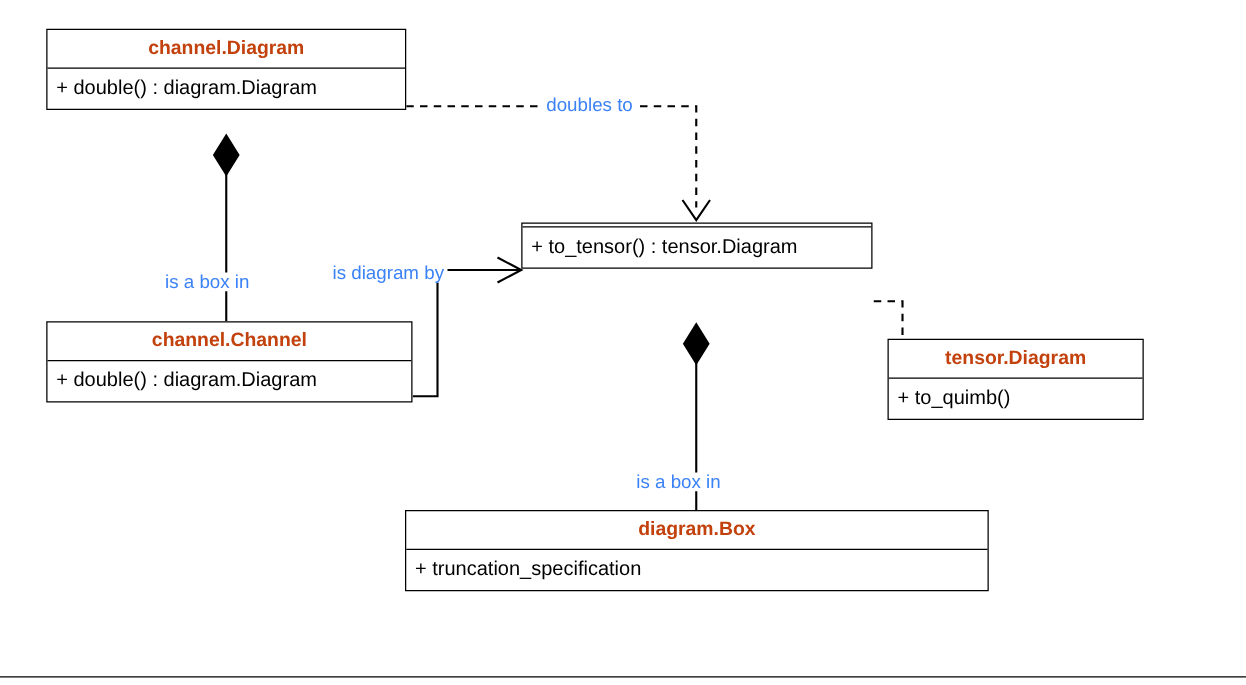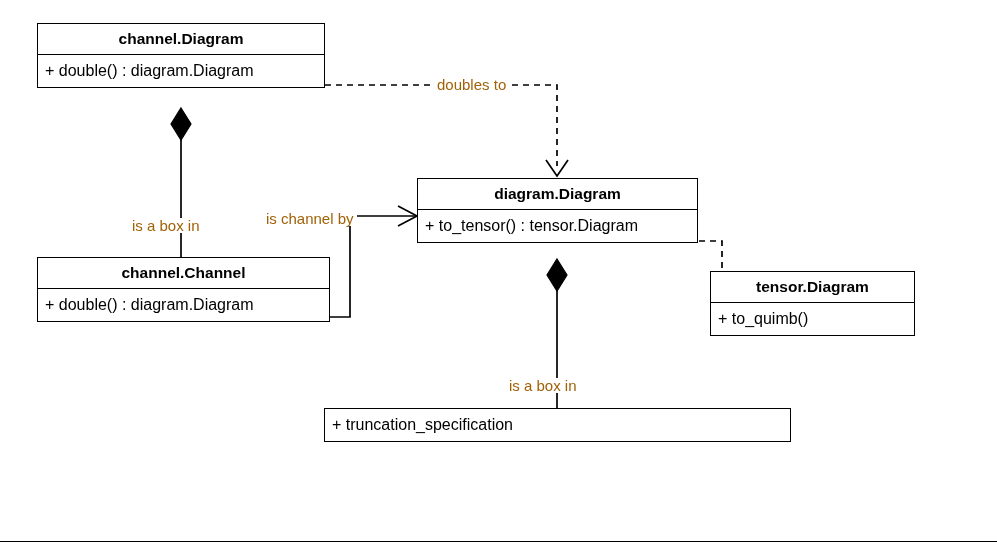--- a/index.html
+++ b/index.html
@@ -34,21 +34,21 @@
     box-sizing: border-box;
     border: 1.6px solid #000000;
     background: #ffffff;
     z-index: 3;
   }
   .uml-header {
     box-sizing: border-box;
     text-align: center;
     font-weight: bold;
     font-size: 15.5px;
-    color: #000000;
+    color: #c2410c;
     line-height: 1;
     padding: 7px 8px 7px 8px;
     border-bottom: 1.6px solid #000000;
     white-space: nowrap;
   }
   
   .uml-class.double-rule .uml-header {
     border-bottom: 1.6px solid #000000;
   }
   .uml-class.double-rule .uml-row:first-of-type {
@@ -65,21 +65,21 @@
     text-align: left;
   }
   .uml-row + .uml-row {
     border-top: 1.6px solid #000000;
   }
 
   
   .edge-label {
     position: absolute;
     font-size: 15px;
-    color: #a16207;
+    color: #3b82f6;
     line-height: 1;
     background: #ffffff;
     white-space: nowrap;
     padding: 0 3px;
     z-index: 4;
   }
 
   
   .bottom-rule {
     position: absolute;
@@ -132,36 +132,36 @@
     <div class="uml-header">channel.Diagram</div>
     <div class="uml-row">+ double() : diagram.Diagram</div>
   </div>
 
   <div class="uml-class" style="left:37px; top:257px; width:293px;">
     <div class="uml-header">channel.Channel</div>
     <div class="uml-row">+ double() : diagram.Diagram</div>
   </div>
 
   <div class="uml-class double-rule" style="left:417px; top:178px; width:281px;">
-    <div class="uml-header">diagram.Diagram</div>
     <div class="uml-row">+ to_tensor() : tensor.Diagram</div>
   </div>
 
   <div class="uml-class double-rule" style="left:710px; top:271px; width:205px;">
     <div class="uml-header">tensor.Diagram</div>
     <div class="uml-row">+ to_quimb()</div>
   </div>
 
   <div class="uml-class" style="left:324px; top:408px; width:467px;">
+    <div class="uml-header">diagram.Box</div>
     <div class="uml-row">+ truncation_specification</div>
   </div>
 
   <div class="edge-label" style="left:434px; top:77px;">doubles to</div>
 
   <div class="edge-label" style="left:129px; top:218px;">is a box in</div>
 
-  <div class="edge-label" style="left:263px; top:211px;">is channel by</div>
+  <div class="edge-label" style="left:263px; top:211px;">is diagram by</div>
 
   <div class="edge-label" style="left:506px; top:378px;">is a box in</div>
 
   <div class="bottom-rule" style="top:541px;"></div>
 
 </div>
 
 </body></html>

